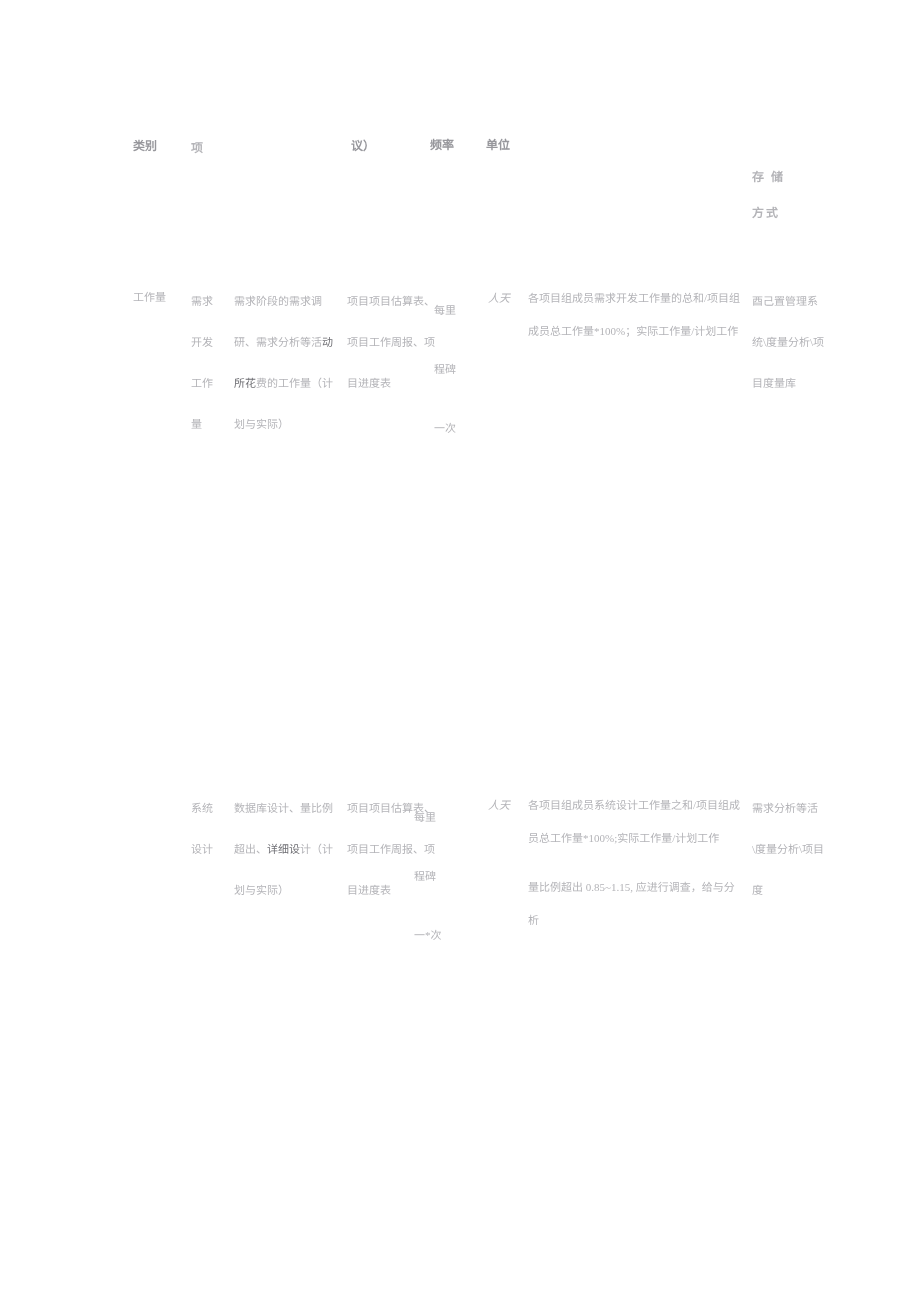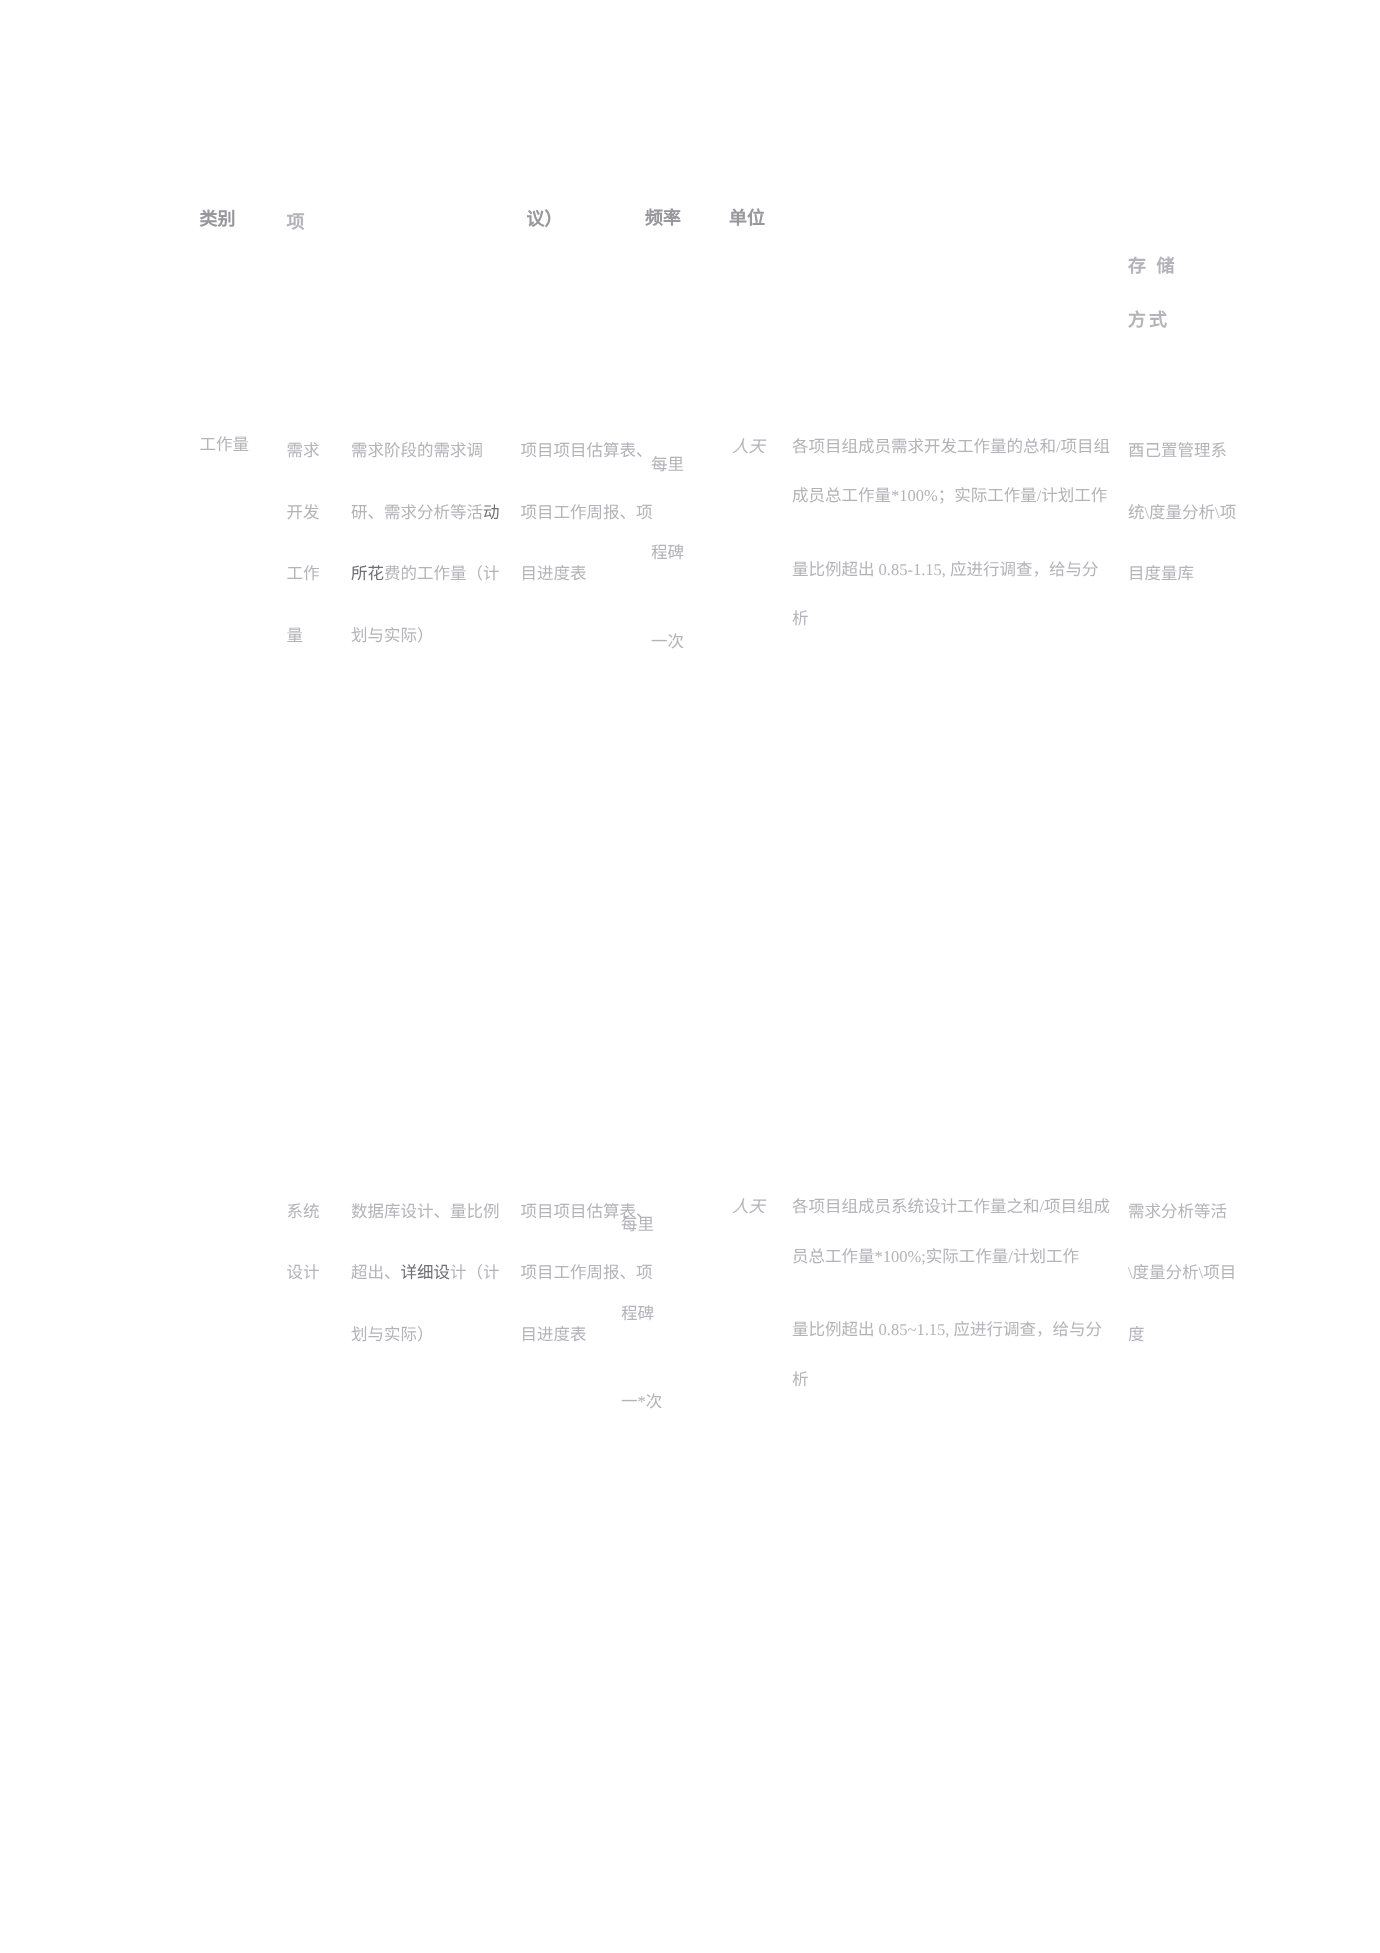--- a/index.html
+++ b/index.html
@@ -87,21 +87,21 @@
   <div class="cell c-desc ink-light" style="left:234px; top:281px; width:108px;"><span>需求阶段的需求调研、</span><span class="ink-light">需求分析等活</span><span class="ink-dark">动所花</span><span class="ink-light">费的工作量（计划与实际）</span></div>
 
   <div class="cell c-item ink-light" style="left:191px; top:281px;">需求开发工作量</div>
 
   <div class="cell c-source ink-light" style="left:347px; top:281px; width:94px;">项目项目估算表、项目工作周报、项目进度表</div>
 
   <div class="cell c-freq ink-light" style="left:434px; top:281px;">每里程碑一次</div>
 
   <div class="cell c-unit ink-light" style="left:488px; top:282px;">人天</div>
 
-  <div class="cell c-formula ink-light" style="left:528px; top:282px;"><span>各项目组成员需求开发工作量的总和/项目组成员总工作量*100%；实际工作量/计划工作</span><span class="formula-blk2">量比例超出 0.85-1.15, 应进行调查，给与分析</span></div>
+  <div class="cell c-formula ink-light" style="left:528px; top:282px;"><span>各项目组成员需求开发工作量的总和/项目组成员总工作量*100%；实际工作量/计划工作</span></div>
 
   <div class="cell c-store ink-light" style="left:752px; top:281px;">酉己置管理系统\度量分析\项目度量库</div>
 
   <div class="cell c-item ink-light" style="left:191px; top:788px;">系统设计</div>
 
   <div class="cell c-desc ink-light" style="left:234px; top:788px; width:108px;"><span>数据库设计、量比例超出、</span><span class="ink-dark">详细设</span><span class="ink-light">计（计划与实际）</span></div>
 
   <div class="cell c-source ink-light" style="left:347px; top:788px; width:94px;">项目项目估算表、项目工作周报、项目进度表</div>
 
   <div class="cell c-freq ink-light" style="left:414px; top:788px;">每里程碑一*次</div>

